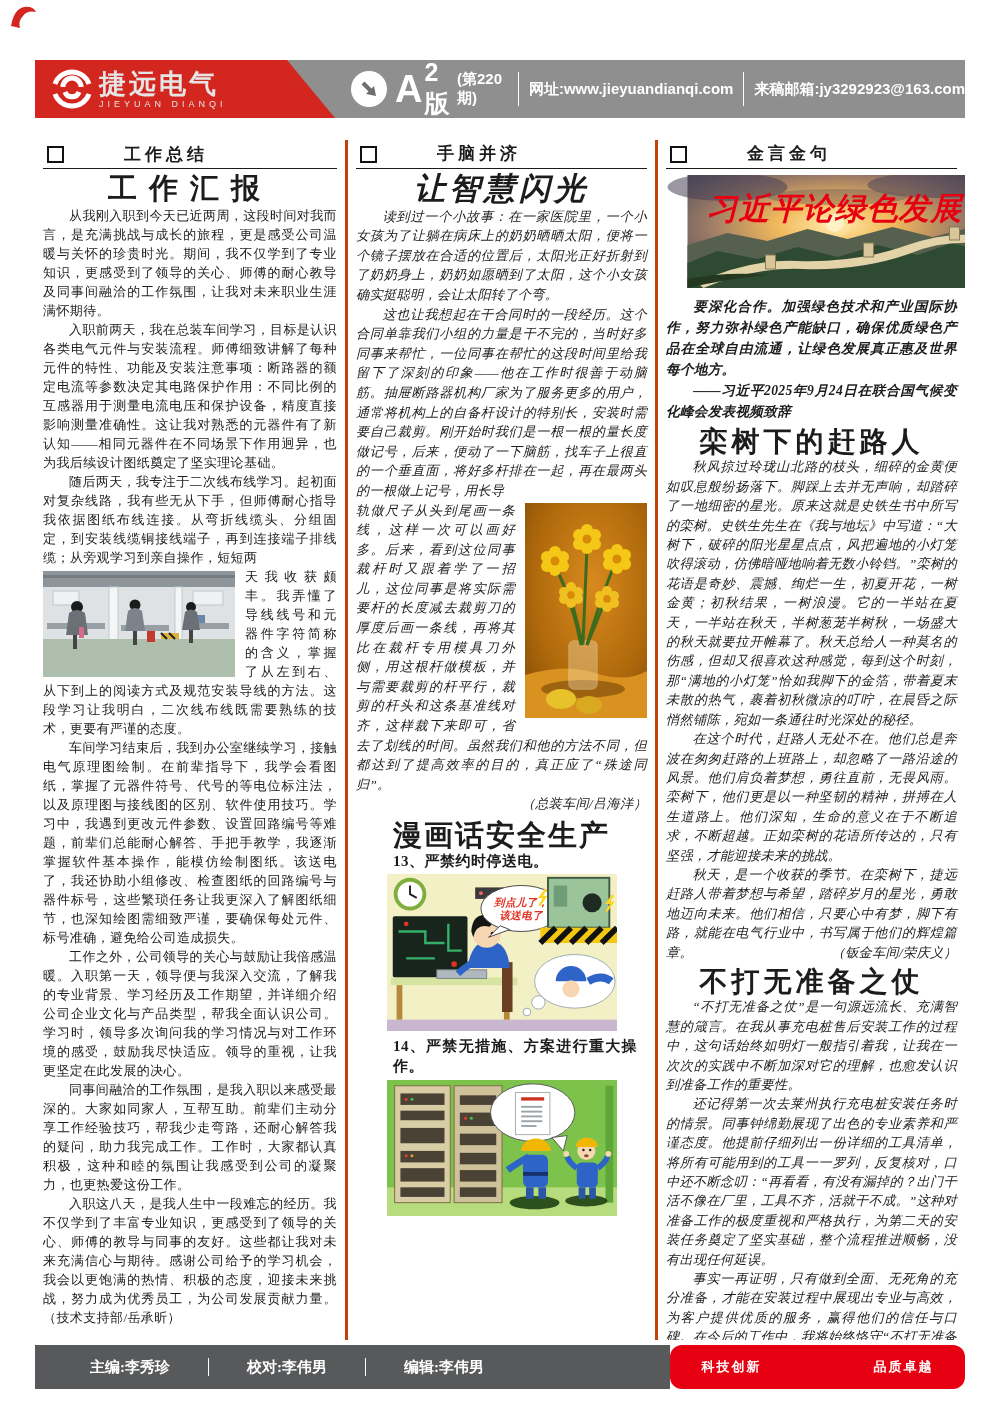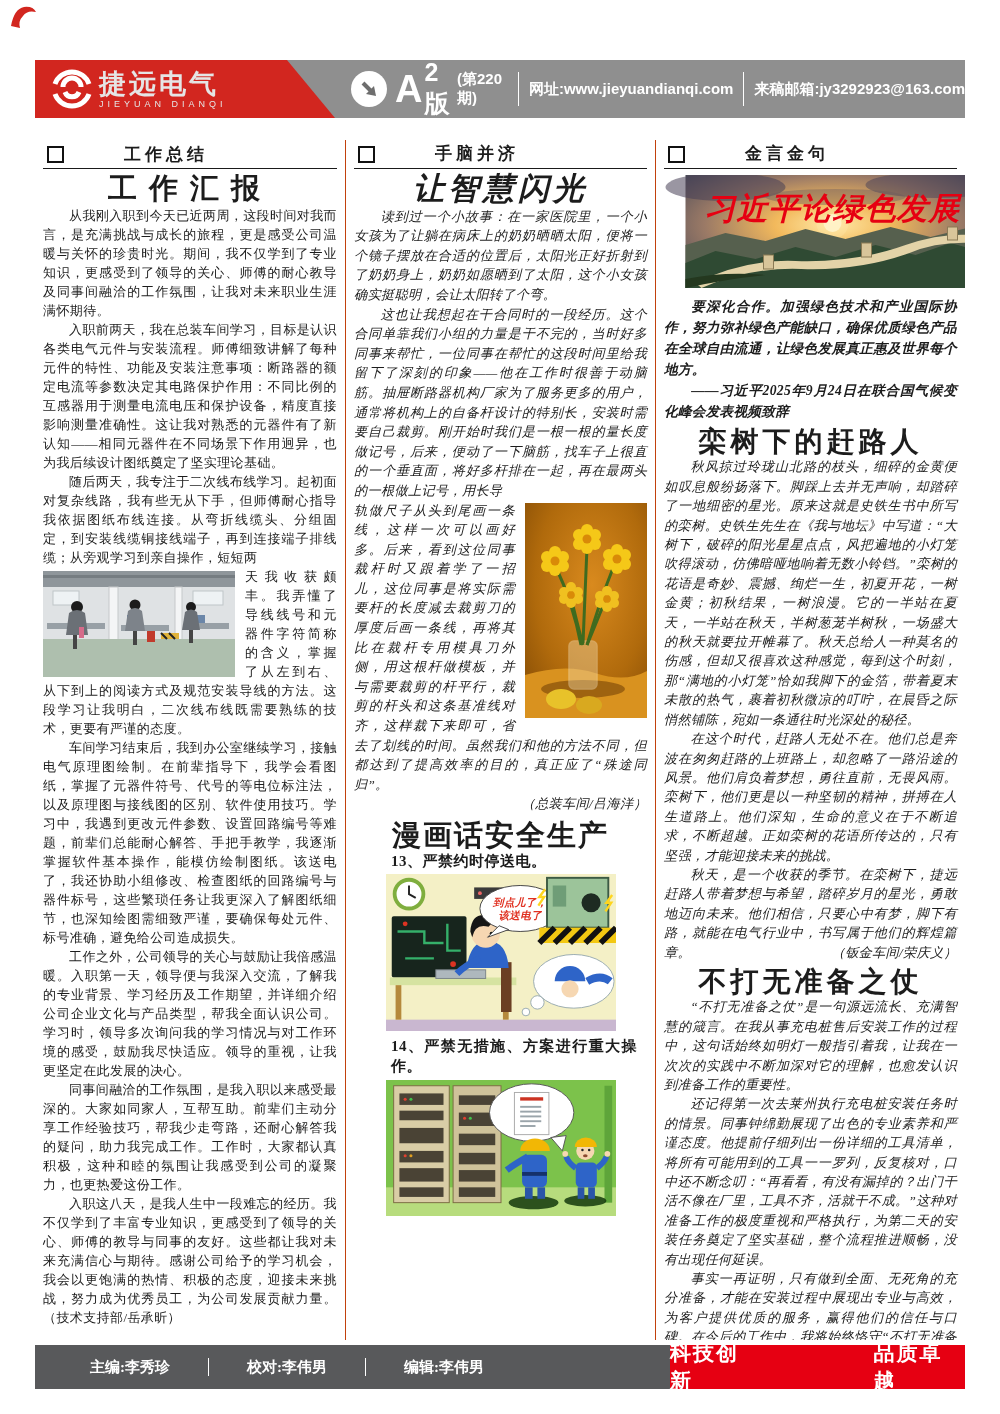--- a/index.html
+++ b/index.html
@@ -23,21 +23,21 @@
   .arrow-badge{width:36px;height:36px;border-radius:50%;background:#fff;display:flex;align-items:center;justify-content:center;margin-right:8px;flex:0 0 auto;}
   .ed-letter{font-size:38px;font-weight:bold;line-height:38px;}
   .ed-ban{font-size:25px;font-weight:bold;margin-left:2px;}
   .ed-issue{font-size:15px;font-weight:bold;margin-left:2px;}
   .vsep{border-left:1.5px solid #fff;height:34px;margin:0 10px;}
   .mast-item{font-size:15px;font-weight:bold;white-space:nowrap;}
 
   
   .columns{position:absolute;left:35px;top:140px;width:930px;height:1200px;display:flex;}
   .col{width:310px;box-sizing:border-box;padding:0 8px;overflow:hidden;}
-  .col+.col{border-left:1px solid #c2410c;}
+  .col+.col{border-left:3px solid #c2410c;}
 
   .sec-head{display:flex;align-items:center;height:28px;border-bottom:1.5px solid #1a1a1a;margin-bottom:6px;gap:46px;}
   .sec-box{width:13px;height:13px;border:2.5px solid #111;margin:0 14px 0 4px;flex:0 0 auto;background:#fff;}
   .sec-label{font-size:17px;font-weight:bold;letter-spacing:4px;}
 
   .art-title{text-align:center;font-weight:bold;margin:10px 0 8px;}
   .t-song{font-size:29px;letter-spacing:12px;}
   .t-kai{font-size:31px;font-style:italic;letter-spacing:4px;}
   .t-right{font-size:28px;letter-spacing:4px;margin:10px 0 6px;}
   .t-comic{font-size:29px;letter-spacing:2px;font-family:"Liberation Sans","DejaVu Sans",sans-serif;margin:12px 0 6px;}
@@ -61,21 +61,21 @@
   .gw-wrap{position:relative;width:337px;height:113px;margin:6px 0 8px;}
   .gw-wrap svg{display:block;width:100%;height:100%;}
   .gw-overlay{position:absolute;left:0;right:0;top:24px;text-align:center;color:#e60012;
               font-size:31px;font-weight:bold;letter-spacing:1px;font-family:"Liberation Sans","DejaVu Sans",sans-serif;white-space:nowrap;}
 
   
   .footer{position:absolute;left:35px;top:1345px;width:930px;height:44px;display:flex;font-weight:bold;}
   .foot-gray{width:635px;background:#58595b;color:#fff;display:flex;align-items:center;padding-left:55px;box-sizing:border-box;font-size:15px;}
   .foot-sep{border-left:1.5px solid #fff;height:18px;margin:0 38px;}
   .foot-red{flex:1;background:#e60012;color:#fff;display:flex;align-items:center;justify-content:center;gap:112px;
-            font-size:21px;font-family:"Liberation Sans","DejaVu Sans",sans-serif;letter-spacing:2px;}
+            font-size:13px;font-family:"Liberation Sans","DejaVu Sans",sans-serif;letter-spacing:2px;border-radius:12px;}
 </style>
 </head>
 <body>
 
 <div class="page">
 
   <svg class="corner-mark" viewBox="0 0 30 26">
     <path d="M3 22 Q6 5 16 3 Q25 2 28 8 Q19 6 15 12 Q10 17 12 24 Z" fill="#d2261f"></path>
   </svg>
 

